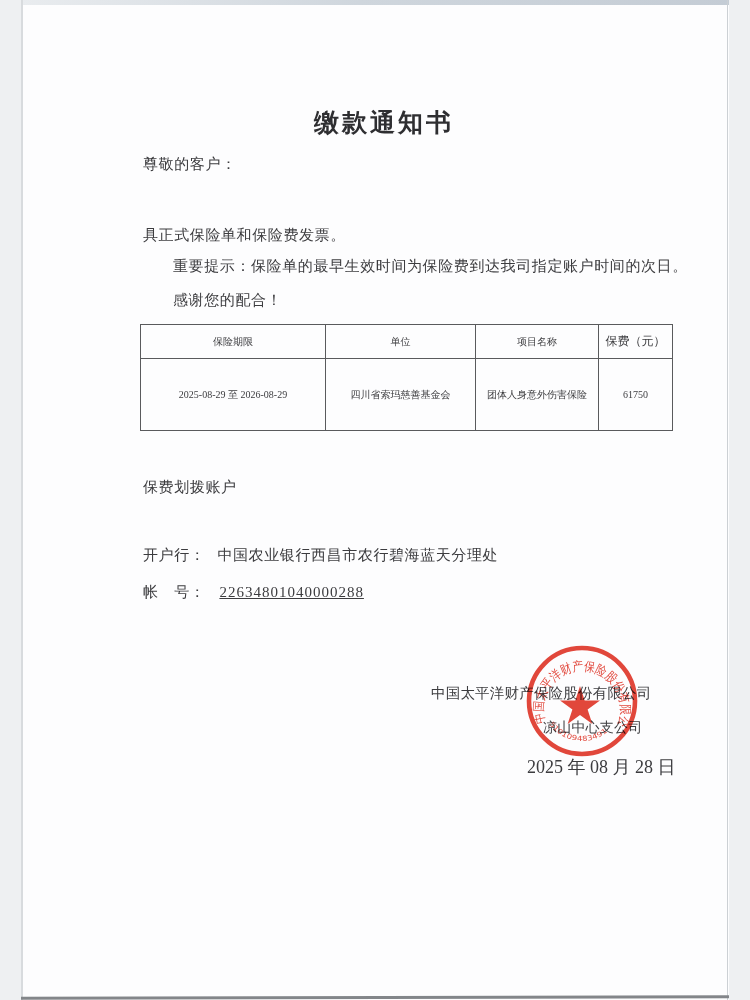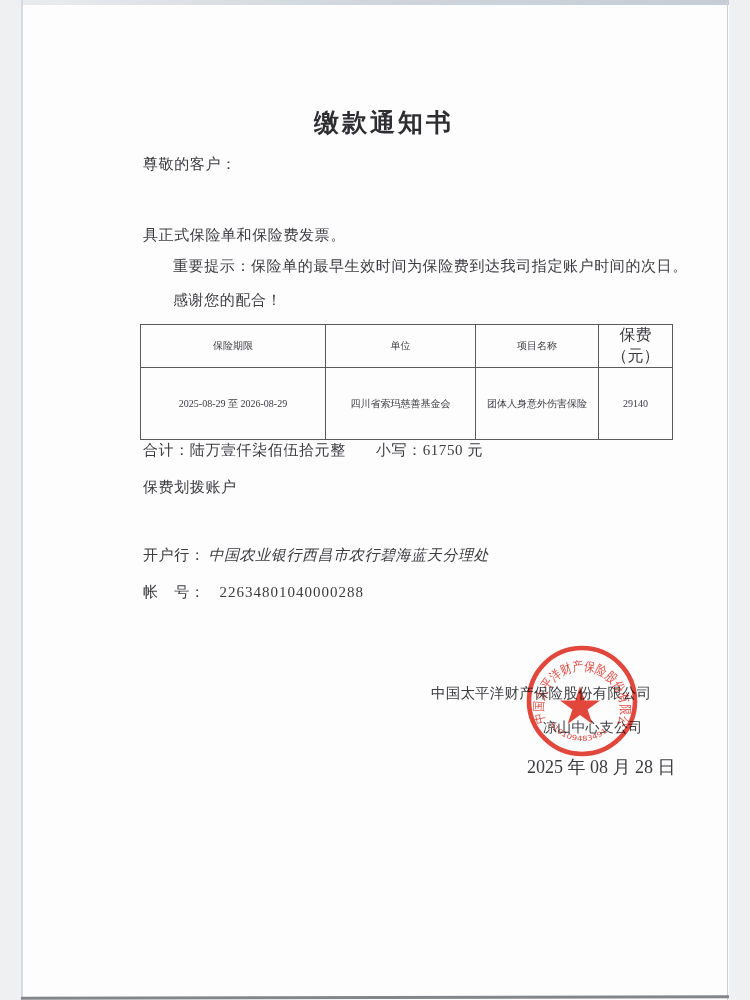--- a/index.html
+++ b/index.html
@@ -31,31 +31,31 @@
   table.fee{position:absolute;top:324px;left:119px;border-collapse:collapse;
     table-layout:fixed;width:514px;}
   table.fee td{border:1.4px solid #595a5c;text-align:center;vertical-align:middle;
     font-size:10px;color:#3c3c3f;padding:0 2px;overflow:hidden;}
   table.fee tr.hdr td{height:33px;}
   table.fee tr.data td{height:71px;}
   td.c-period{width:180px;}
   td.c-unit{width:145px;font-size:14px;}
   td.c-project{width:118px;font-size:14px;}
   td.c-premium{width:69px;}
-  td.c-premium.h{font-size:16px;letter-spacing:0;}
+  td.c-premium.h{font-size:12px;letter-spacing:0;}
   td.c-project.d{white-space:normal;line-height:33px;text-align:center;}
 
   .total-line{top:441px;left:122px;}
   .total-line .small{margin-left:30px;}
   .acct-heading{top:478px;left:122px;}
   .acct-name{top:510px;left:122px;}
   .acct-bank{top:546px;left:122px;}
-  .acct-bank .val{margin-left:3px;font-style:italic;}
+  .acct-bank .val{margin-left:12px;}
   .acct-no{top:583px;left:122px;}
-  .acct-no .val{margin-left:14px;letter-spacing:1px;}
+  .acct-no .val{margin-left:14px;letter-spacing:1px;text-decoration:underline;}
 
   .sig1{top:684px;left:410px;font-size:14.5px;letter-spacing:0.2px;}
   .sig2{top:719px;left:522px;font-size:14px;letter-spacing:0.2px;}
   .sig-date{top:755px;left:506px;font-size:18px;}
 
   .stamp{position:absolute;left:496px;top:636px;width:130px;height:130px;
     mix-blend-mode:multiply;opacity:0.93;}
 </style>
 </head>
 <body>
@@ -78,28 +78,25 @@
         <tr class="hdr">
       <td class="c-period">保险期限</td>
       <td class="c-unit">单位</td>
       <td class="c-project">项目名称</td>
       <td class="c-premium h">保费（元）</td>
     </tr>
     <tr class="data">
       <td class="c-period">2025-08-29 至 2026-08-29</td>
       <td class="c-unit">四川省索玛慈善基金会</td>
       <td class="c-project d">团体人身意外伤害保险</td>
-      <td class="c-premium">29140</td>
+      <td class="c-premium">61750</td>
     </tr>
   </tbody>
     </table>
 
-  <div class="abs t15 total-line">
-    <span>合计：</span><span>陆万壹仟柒佰伍拾元整</span><span class="small">小写：</span><span>61750 元</span>
-  </div>
 
   <div class="abs t15 acct-heading">保费划拨账户</div>
 
 
   <div class="abs t15 acct-bank">
     <span>开户行：</span><span class="val">中国农业银行西昌市农行碧海蓝天分理处</span>
   </div>
 
   <div class="abs t15 acct-no">
     <span>帐　号：</span><span class="val">22634801040000288</span>

